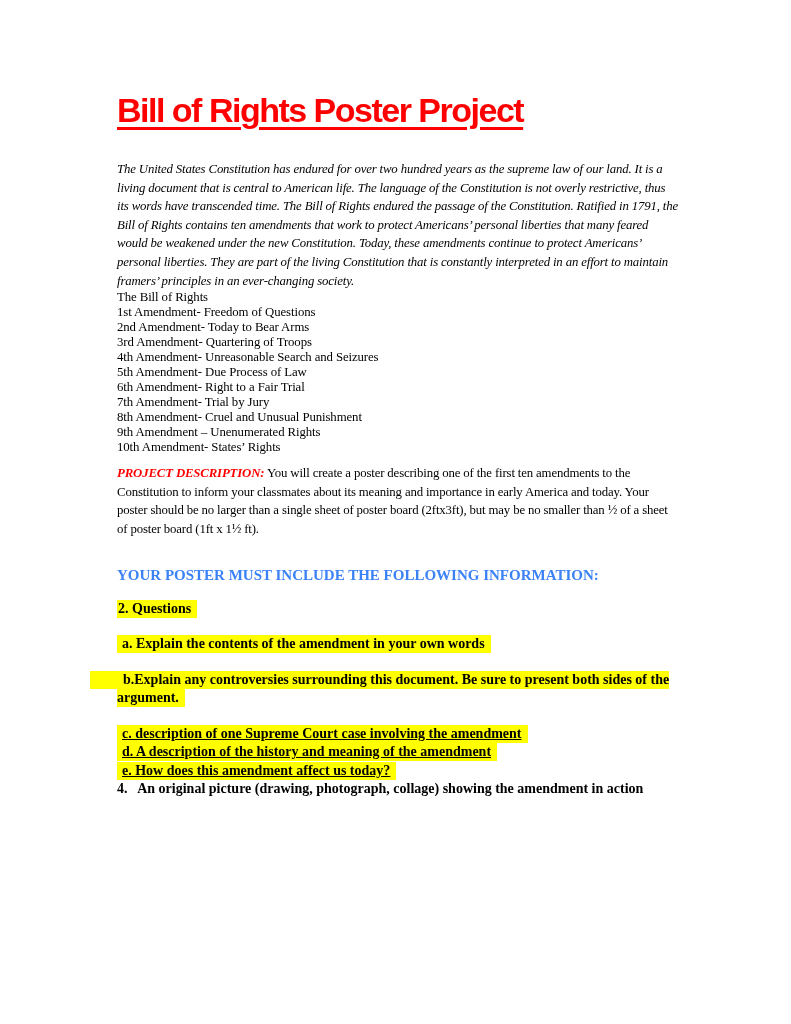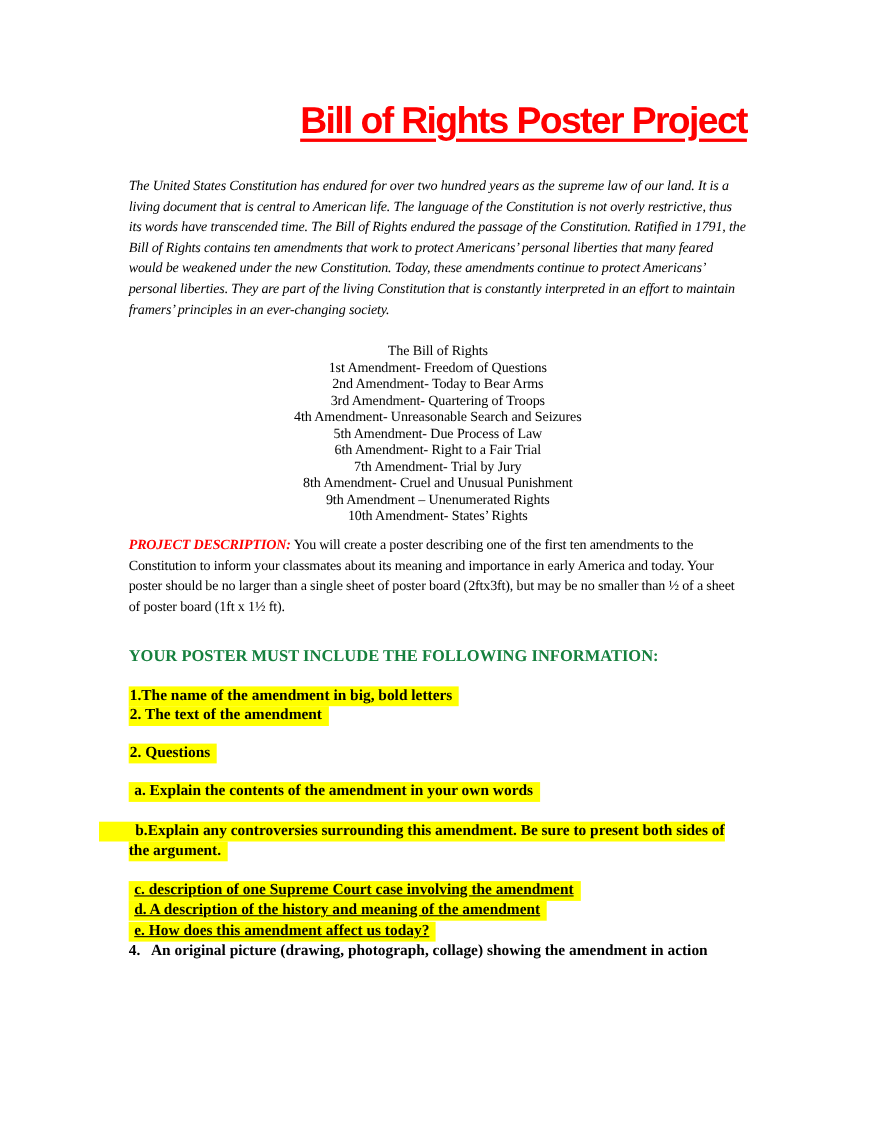--- a/index.html
+++ b/index.html
@@ -9,60 +9,59 @@
     width: 791px;
     height: 1024px;
     background: #ffffff;
     color: #000000;
     font-family: "Liberation Serif", "DejaVu Serif", serif;
     padding: 90px 112px 0 117px;
     overflow: hidden;
   }
   .title {
     margin: 0;
-    text-align: right;
+    text-align: left;
     font-family: "Liberation Sans", "DejaVu Sans", sans-serif;
     font-weight: bold;
     font-size: 34px;
     letter-spacing: -1.5px;
     line-height: 1.18;
     color: #ff0000;
     text-decoration: underline;
     text-decoration-thickness: 3px;
     text-underline-offset: 5px;
   }
   .intro {
     margin: 30px 0 0 0;
     font-size: 12.8px;
     line-height: 18.6px;
     letter-spacing: -0.15px;
     font-style: italic;
   }
   .bill {
-    margin-top: 22px;
+    margin-top: 0;
     font-size: 12.8px;
     line-height: 15px;
     letter-spacing: -0.1px;
-    text-align: center;
   }
   .desc {
     margin: 9px 0 0 0;
     font-size: 12.8px;
     line-height: 18.6px;
     letter-spacing: -0.15px;
   }
   .desc-label {
     color: #ff0000;
     font-weight: bold;
     font-style: italic;
     text-align: right;
   }
   .req-heading {
     margin: 27px 0 16px 0;
-    color: #15803d;
+    color: #3b82f6;
     font-size: 15px;
     font-weight: bold;
     line-height: 1.2;
   }
   .req-line {
     font-size: 14px;
     font-weight: bold;
     line-height: 18.5px;
   }
   .hl {
@@ -107,39 +106,31 @@
     <div class="bill-line">10th Amendment- States’ Rights</div>
   </div>
 
   <p class="desc">
     <span class="desc-label">PROJECT DESCRIPTION:</span>
     <span>You will create a poster describing one of the first ten amendments to the Constitution to inform your classmates about its meaning and importance in early America and today. Your poster should be no larger than a single sheet of poster board (2ftx3ft), but may be no smaller than ½ of a sheet of poster board (1ft x 1½ ft).</span>
   </p>
 
   <h2 class="req-heading">YOUR POSTER MUST INCLUDE THE FOLLOWING INFORMATION:</h2>
 
-  <div class="req-12">
-    <div class="req-line">
-      <span class="hl">1.The name of the amendment in big, bold letters</span>
-    </div>
-    <div class="req-line">
-      <span class="hl">2. The text of the amendment</span>
-    </div>
-  </div>
 
   <div class="req-line req-q">
     <span class="hl">2. Questions</span>
   </div>
 
   <div class="req-line req-a">
     <span class="hl hl-sp">a. Explain the contents of the amendment in your own words</span>
   </div>
 
   <p class="req-line req-b">
-    <span class="hl hl-b">b.Explain any controversies surrounding this amendment. Be sure to present both sides of the argument.</span>
+    <span class="hl hl-b">b.Explain any controversies surrounding this document. Be sure to present both sides of the argument.</span>
   </p>
 
   <div class="req-cde">
     <div class="req-line">
       <span class="hl hl-sp">c. description of one Supreme Court case involving the amendment</span>
     </div>
     <div class="req-line">
       <span class="hl hl-sp">d. A description of the history and meaning of the amendment</span>
     </div>
     <div class="req-line">

